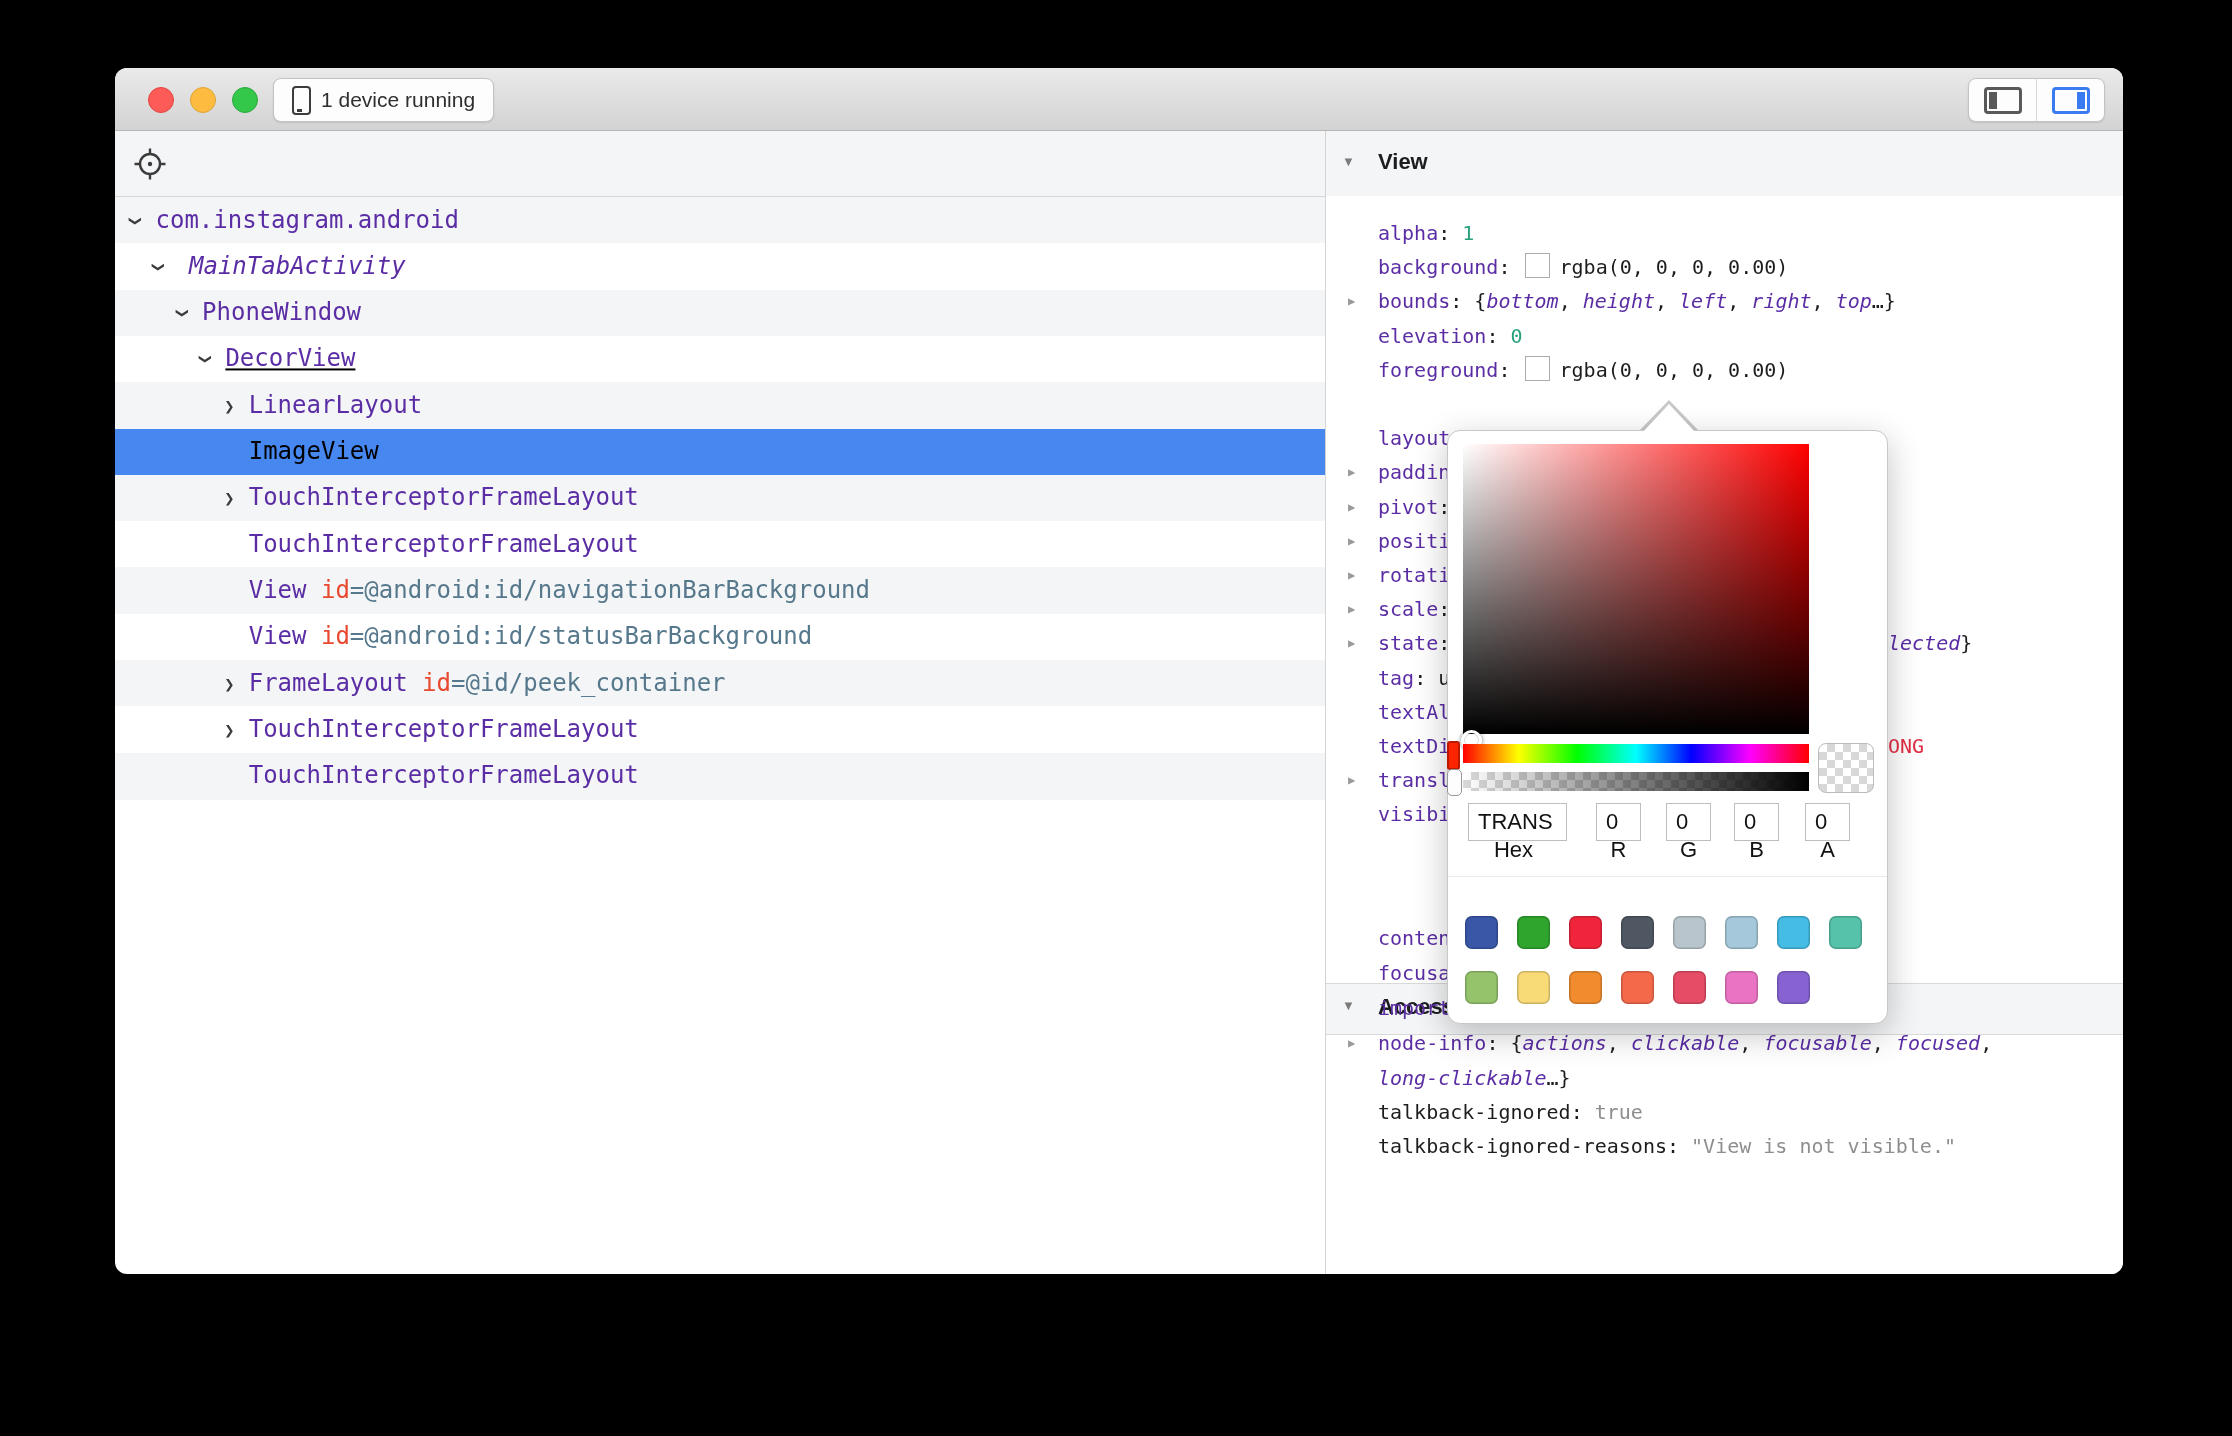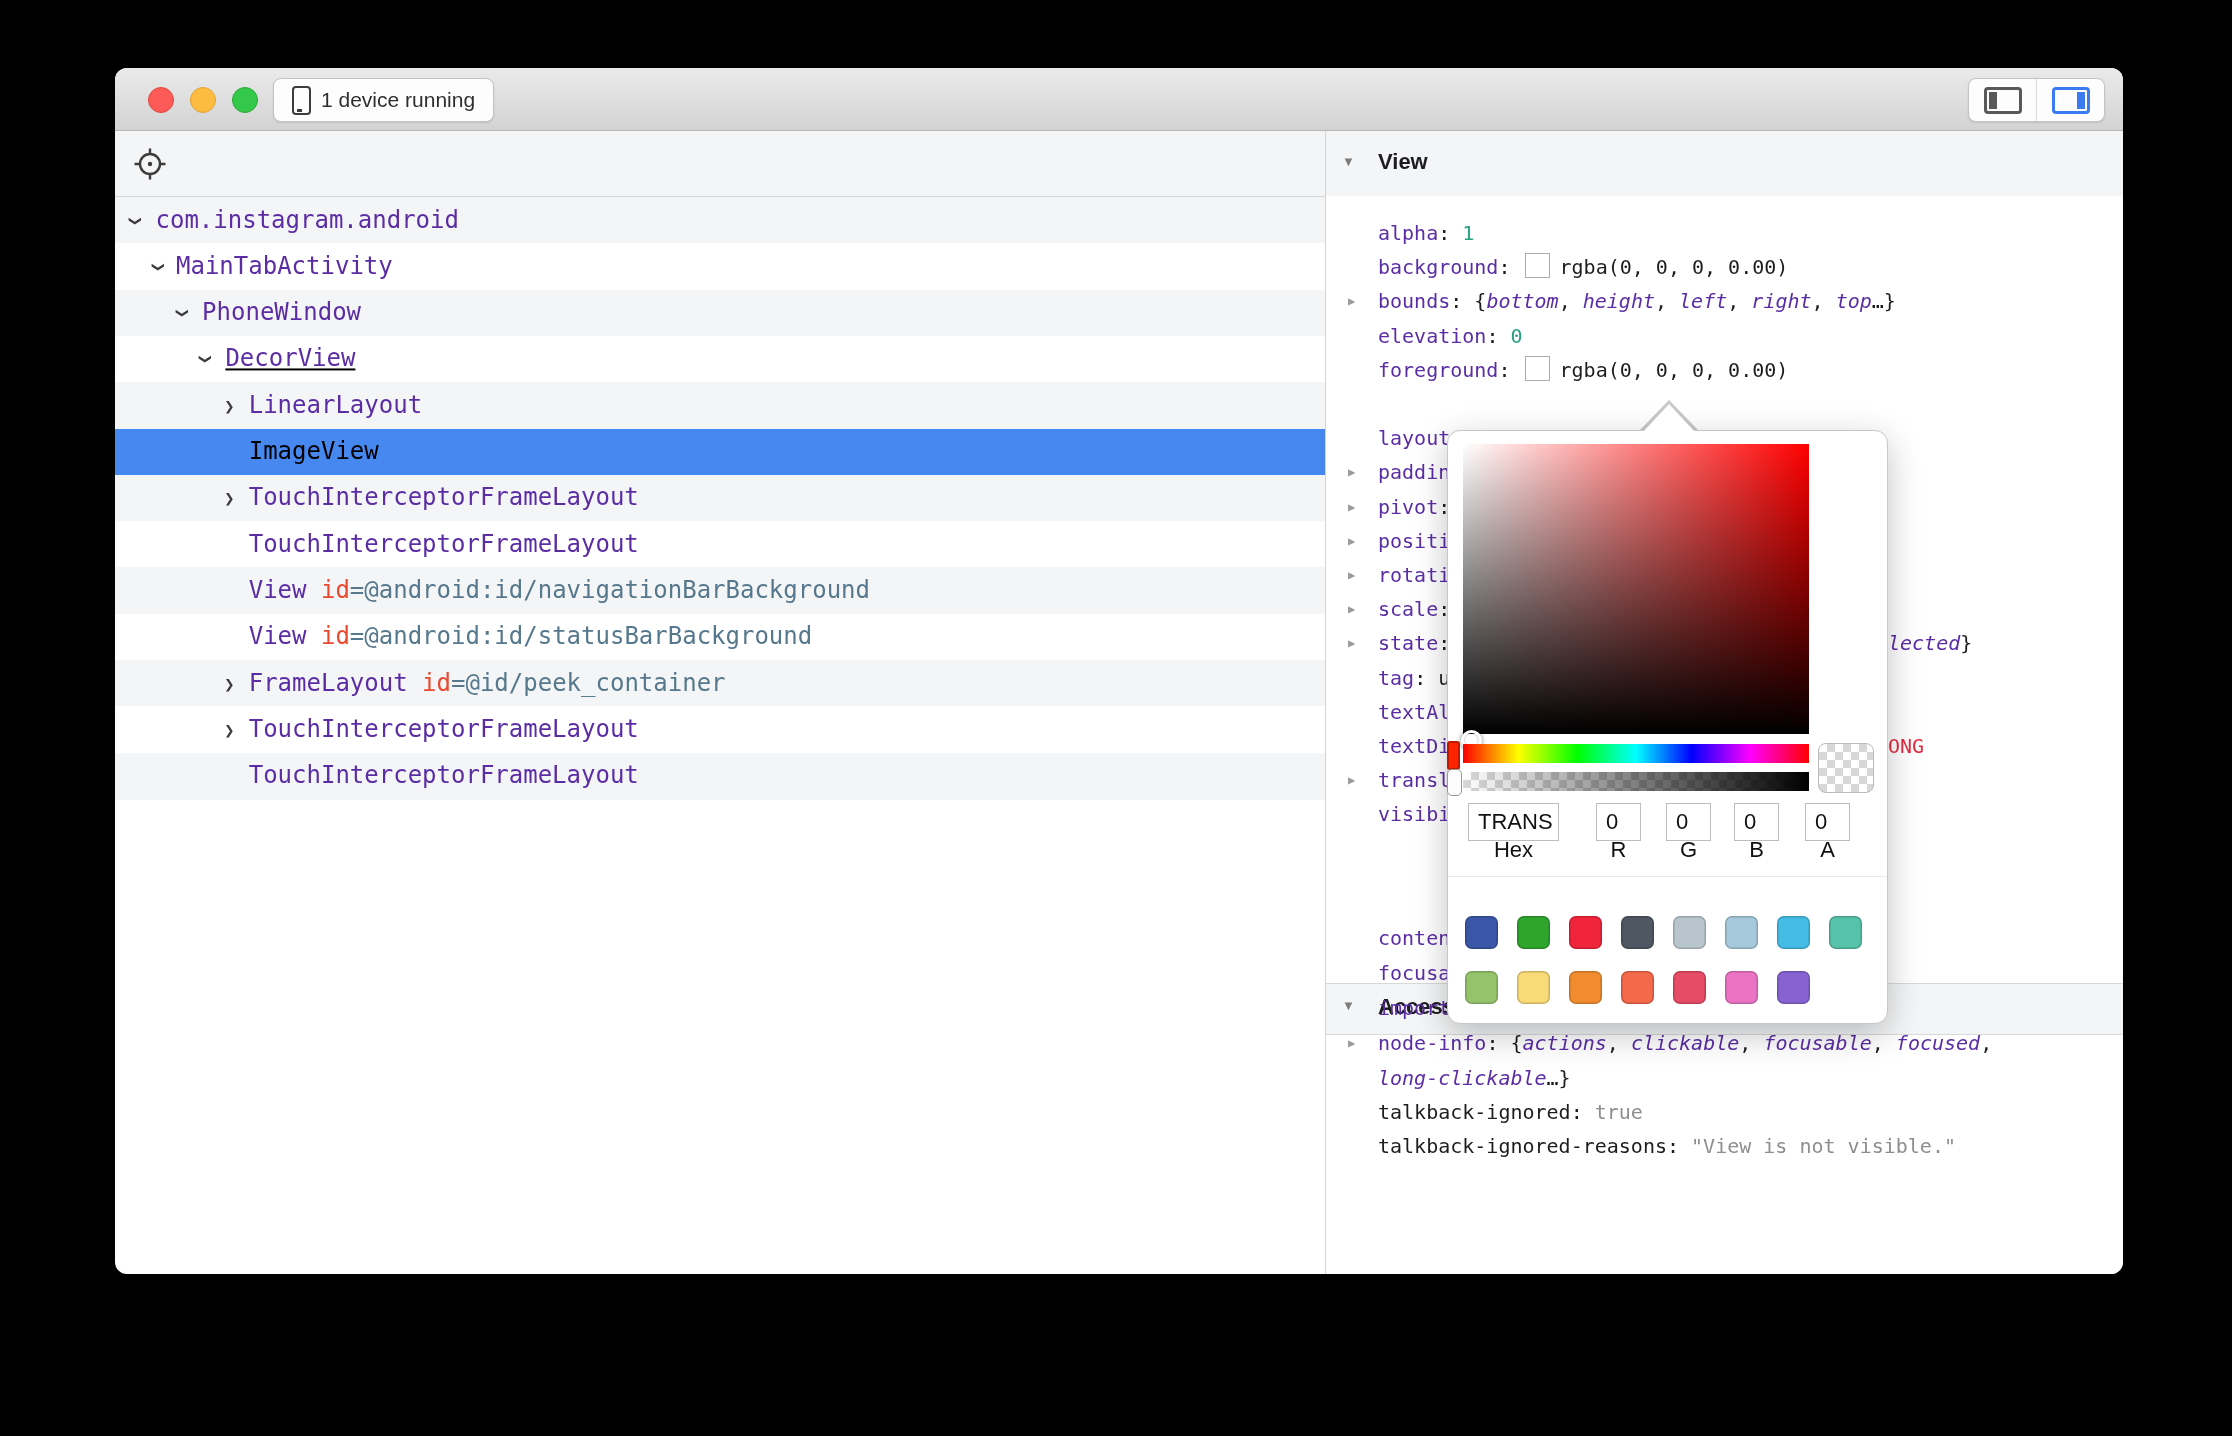--- a/index.html
+++ b/index.html
@@ -139,21 +139,21 @@
       <span class="sec-title" style="left:1263px;top:18px;">View</span>
     </div>
 
     <div class="tree" id="tree">
         <div class="tree-row odd" style="top: 129px;">
           <span class="chev expanded" style="left: 16px;">❯</span>
           <span class="tlabel" style="left: 40.5px;"><span class="tclass">com.instagram.android</span></span>
         </div>
         <div class="tree-row even" style="top: 175.3px;">
           <span class="chev expanded" style="left: 39.3px;">❯</span>
-          <span class="tlabel" style="left: 61px;"><span class="tclass">MainTabActivity</span></span>
+          <span class="tlabel" style="left: 74px; font-style: italic;"><span class="tclass">MainTabActivity</span></span>
         </div>
         <div class="tree-row odd" style="top: 221.6px;">
           <span class="chev expanded" style="left: 62.6px;">❯</span>
           <span class="tlabel" style="left: 87.1px;"><span class="tclass">PhoneWindow</span></span>
         </div>
         <div class="tree-row even" style="top: 267.9px;">
           <span class="chev expanded" style="left: 85.9px;">❯</span>
           <span class="tlabel" style="left: 110.4px; text-decoration: underline;"><span class="tclass">DecorView</span></span>
         </div>
         <div class="tree-row odd" style="top: 314.2px;">
@@ -289,21 +289,21 @@
           <span class="grad-cursor"></span>
         </div>
         <div class="hue"></div>
         <span class="hue-handle"></span>
         <div class="alpha checker">
           <div class="alpha-grad"></div>
         </div>
         <span class="alpha-handle"></span>
         <div class="cur-swatch checker"></div>
 
-        <input class="field" style="left: 20px; width: 91px;" value="TRANS">
+        <input class="field" style="left: 20px; width: 99px;" value="TRANS">
         <input class="field" style="left: 148px; width: 45px;" value="0">
         <input class="field" style="left: 218px; width: 45px;" value="0">
         <input class="field" style="left: 286px; width: 45px;" value="0">
         <input class="field" style="left: 357px; width: 45px;" value="0">
         <span class="flabel" style="left:20px;width:91px;">Hex</span>
         <span class="flabel" style="left:148px;width:45px;">R</span>
         <span class="flabel" style="left:218px;width:45px;">G</span>
         <span class="flabel" style="left:286px;width:45px;">B</span>
         <span class="flabel" style="left:357px;width:45px;">A</span>
         <div class="psep"></div>

